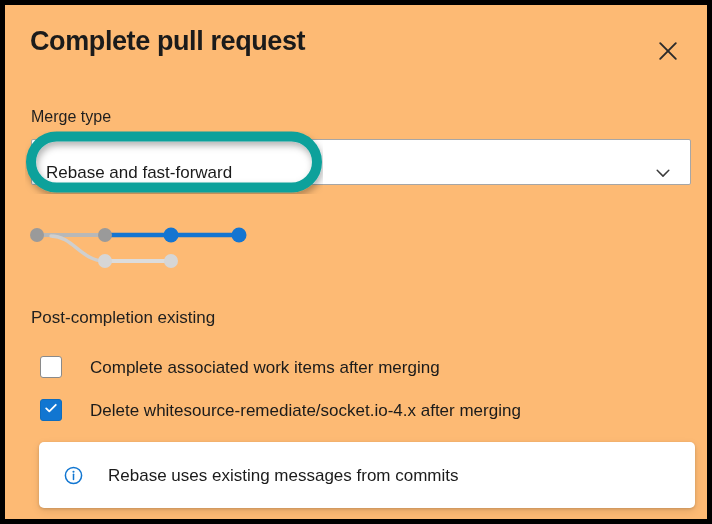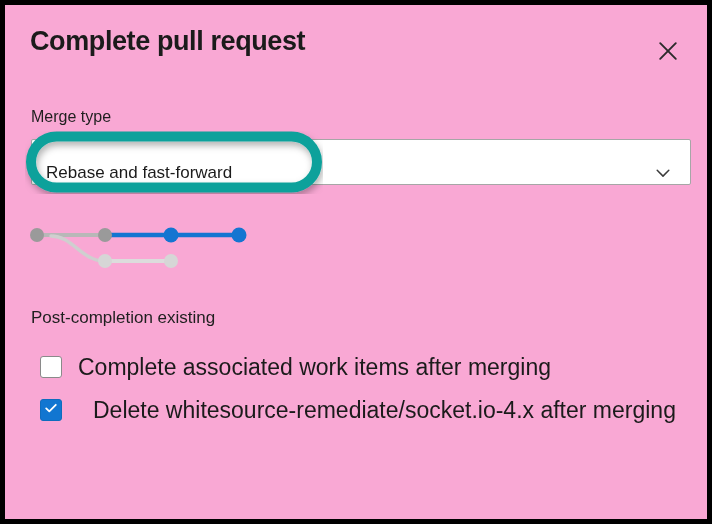--- a/index.html
+++ b/index.html
@@ -22,21 +22,21 @@
     height: 524px;
     border: 5px solid #000000;
     background: #ffffff;
     overflow: hidden;
   }
 
   
   #dialog {
     position: absolute;
     inset: 0;
-    background: #f9a8d4;
+    background: #fdba74;
   }
 
   
   .dlg-title {
     position: absolute;
     left: 25px;
     top: 19px;
     font-size: 27px;
     font-weight: 700;
     letter-spacing: -0.4px;
@@ -145,43 +145,43 @@
   
   .cb-row {
     position: absolute;
     left: 35px;
     display: flex;
     align-items: center;
     cursor: pointer;
     height: 24px;
   }
   #cb-row-0 { top: 350px; }
-  #cb-row-1 { top: 393px; gap: 15px; }
+  #cb-row-1 { top: 393px; }
 
   .cb-box {
     width: 22px;
     height: 22px;
     box-sizing: border-box;
     border-radius: 3px;
     flex: 0 0 auto;
     display: flex;
     align-items: center;
     justify-content: center;
   }
   .cb-box.unchecked {
     border: 1.6px solid #8a8a8a;
     background: #ffffff;
   }
   .cb-box.checked {
     border: 1.6px solid #0f6cbd;
     background: #1176d1;
   }
   .cb-label {
-    margin-left: 16px;
-    font-size: 23px;
+    margin-left: 28px;
+    font-size: 17px;
     color: #1b1b1b;
     line-height: 23px;
     white-space: nowrap;
   }
 
   
   .info-card {
     position: absolute;
     left: 34px;
     top: 437px;
@@ -282,15 +282,25 @@
       <span class="cb-box checked">
         <span>
           <svg width="16" height="16" viewBox="0 0 16 16" aria-hidden="true">
             <path d="M3.2 8.4 L6.3 11.4 L12.8 4.8" stroke="#ffffff" stroke-width="1.8" fill="none" stroke-linecap="round" stroke-linejoin="round"></path>
           </svg>
         </span>
       </span>
       <span class="cb-label">Delete whitesource-remediate/socket.io-4.x after merging</span>
     </div>
 
+    <div class="info-card">
+      <span class="info-icon">
+        <svg width="19" height="19" viewBox="0 0 19 19" aria-hidden="true">
+          <circle cx="9.5" cy="9.5" r="8.1" fill="none" stroke="#1176d1" stroke-width="1.5"></circle>
+          <circle cx="9.5" cy="5.7" r="1.05" fill="#1176d1"></circle>
+          <path d="M9.5 8.3 V 13.6" stroke="#1176d1" stroke-width="1.5" stroke-linecap="round"></path>
+        </svg>
+      </span>
+      <span class="info-text">Rebase uses existing messages from commits</span>
+    </div>
 
   </div>
 </div>
 
 </body></html>

